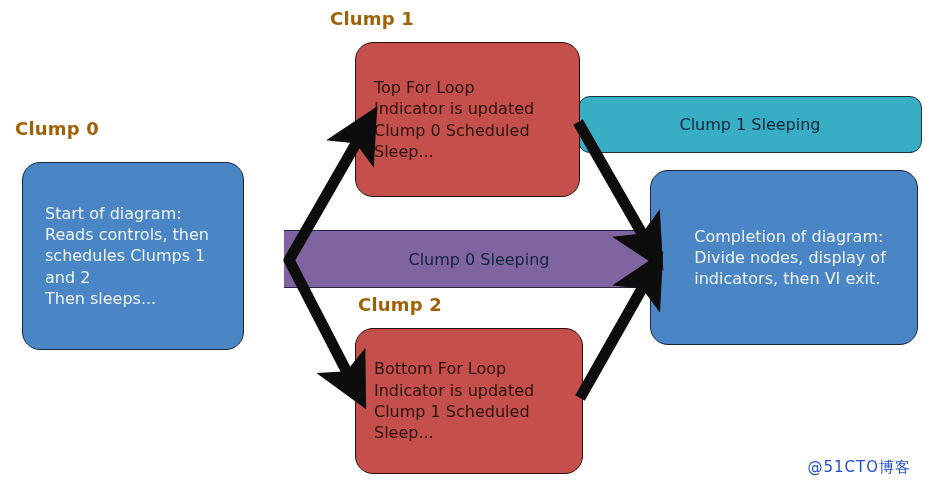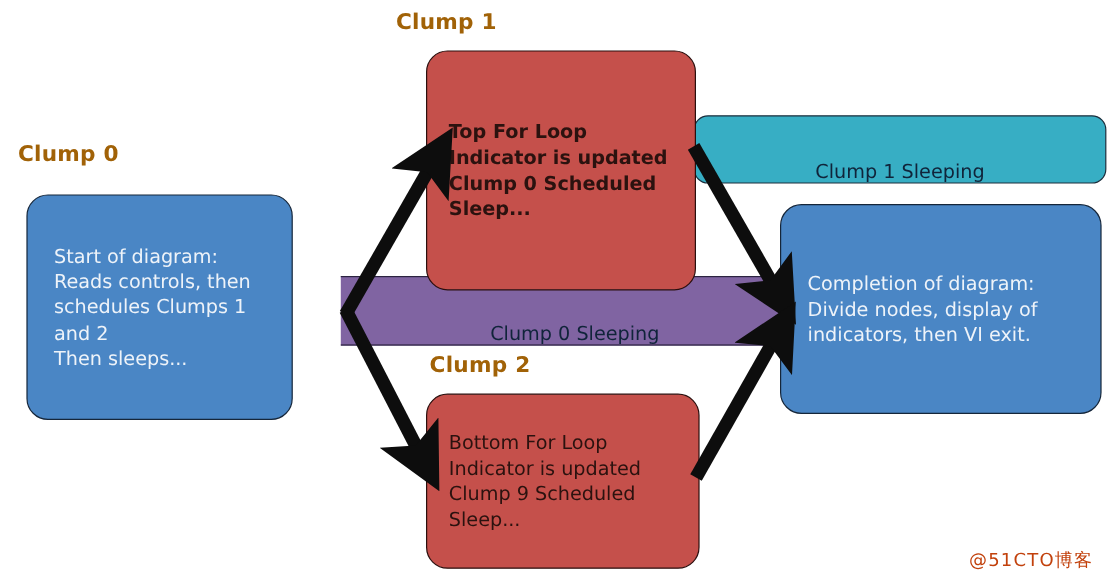--- a/index.html
+++ b/index.html
@@ -54,21 +54,21 @@
   .node.red .node-text {
     color: #2b120f;
     font-size: 16px;
     padding-left: 18px;
     padding-right: 10px;
   }
   .bar {
     position: absolute;
     box-sizing: border-box;
     display: flex;
-    align-items: flex-end;
+    align-items: center;
     justify-content: center;
     z-index: 2;
   }
   .bar .bar-text {
     font-size: 16px;
     color: #10243a;
     white-space: nowrap;
   }
   .bar.teal {
     background: #37aec4;
@@ -87,21 +87,21 @@
     width: 925px;
     height: 485px;
     z-index: 5;
     pointer-events: none;
   }
   .watermark {
     position: absolute;
     right: 14px;
     bottom: 8px;
     font-size: 15px;
-    color: #c2410c;
+    color: #1d4ed8;
     letter-spacing: 1px;
     z-index: 7;
     user-select: none;
   }
 </style>
 </head>
 <body>
 
 <div id="canvas">
 
@@ -118,35 +118,35 @@
   </div>
 
 
   <div class="node blue" style="left:22px; top:162px; width:222px; height:188px;">
     <span class="node-text">Start of diagram:
 Reads controls, then
 schedules Clumps 1 and 2
  Then sleeps...</span>
   </div>
 
-  <div class="node red" style="left:355px; top:42px; width:225px; height:200px;font-weight:bold;">
+  <div class="node red" style="left:355px; top:42px; width:225px; height:155px;">
     <span class="node-text">Top For Loop
 Indicator is updated
 Clump 0 Scheduled
  Sleep...</span>
   </div>
 
   <div class="node red" style="left:355px; top:328px; width:228px; height:146px;">
     <span class="node-text">Bottom For Loop
 Indicator is updated
-Clump 9 Scheduled
+Clump 1 Scheduled
  Sleep...</span>
   </div>
 
-  <div class="node blue" style="left:650px; top:170px; width:268px; height:175px;">
+  <div class="node blue" style="left:650px; top:170px; width:268px; height:175px;justify-content:center;">
     <span class="node-text">Completion of diagram:
 Divide nodes, display of
 indicators, then VI exit.</span>
   </div>
 
   <svg id="arrow-layer" viewBox="0 0 925 485">
     <defs>
       <marker id="ah" markerWidth="5" markerHeight="5" refX="2.2" refY="2.5" orient="auto" markerUnits="strokeWidth">
         <path d="M0,0 L5,2.5 L0,5 L1.1,2.5 z" fill="#0d0d0d"></path>
       </marker>

